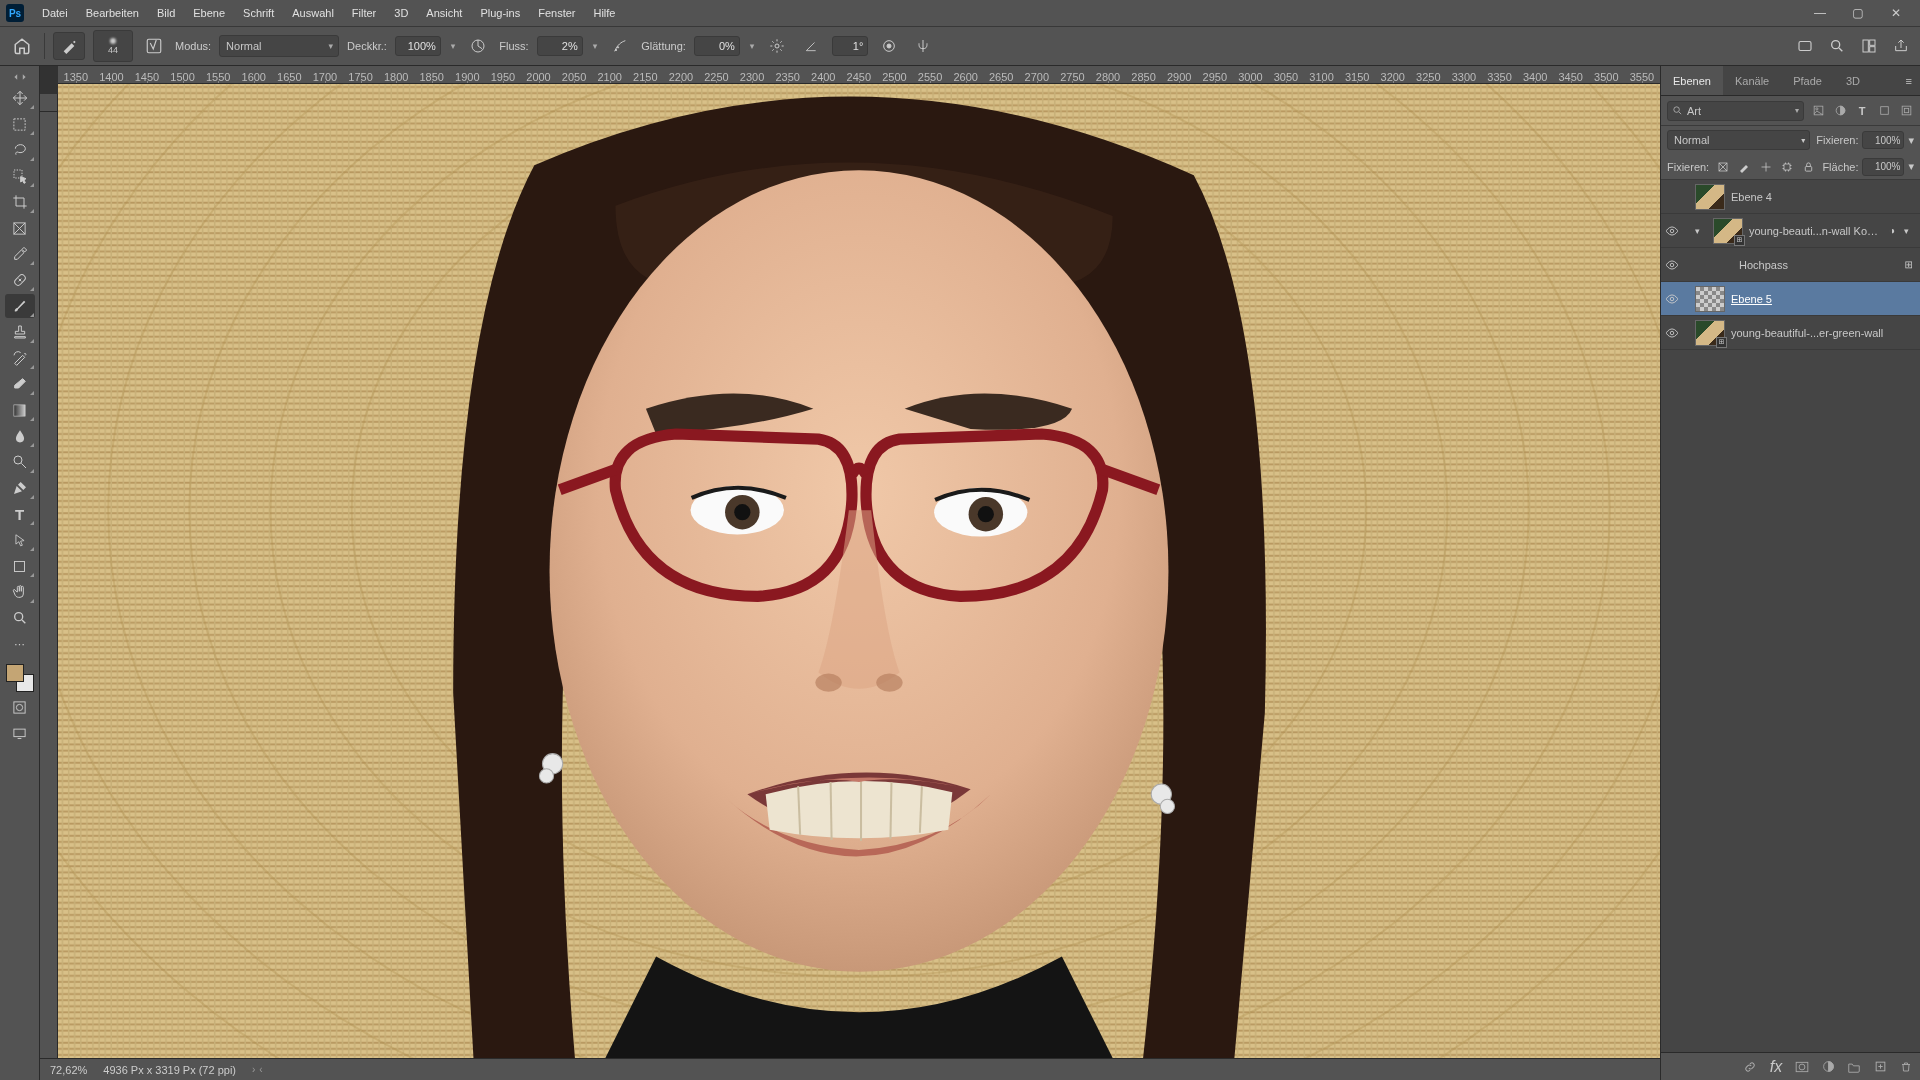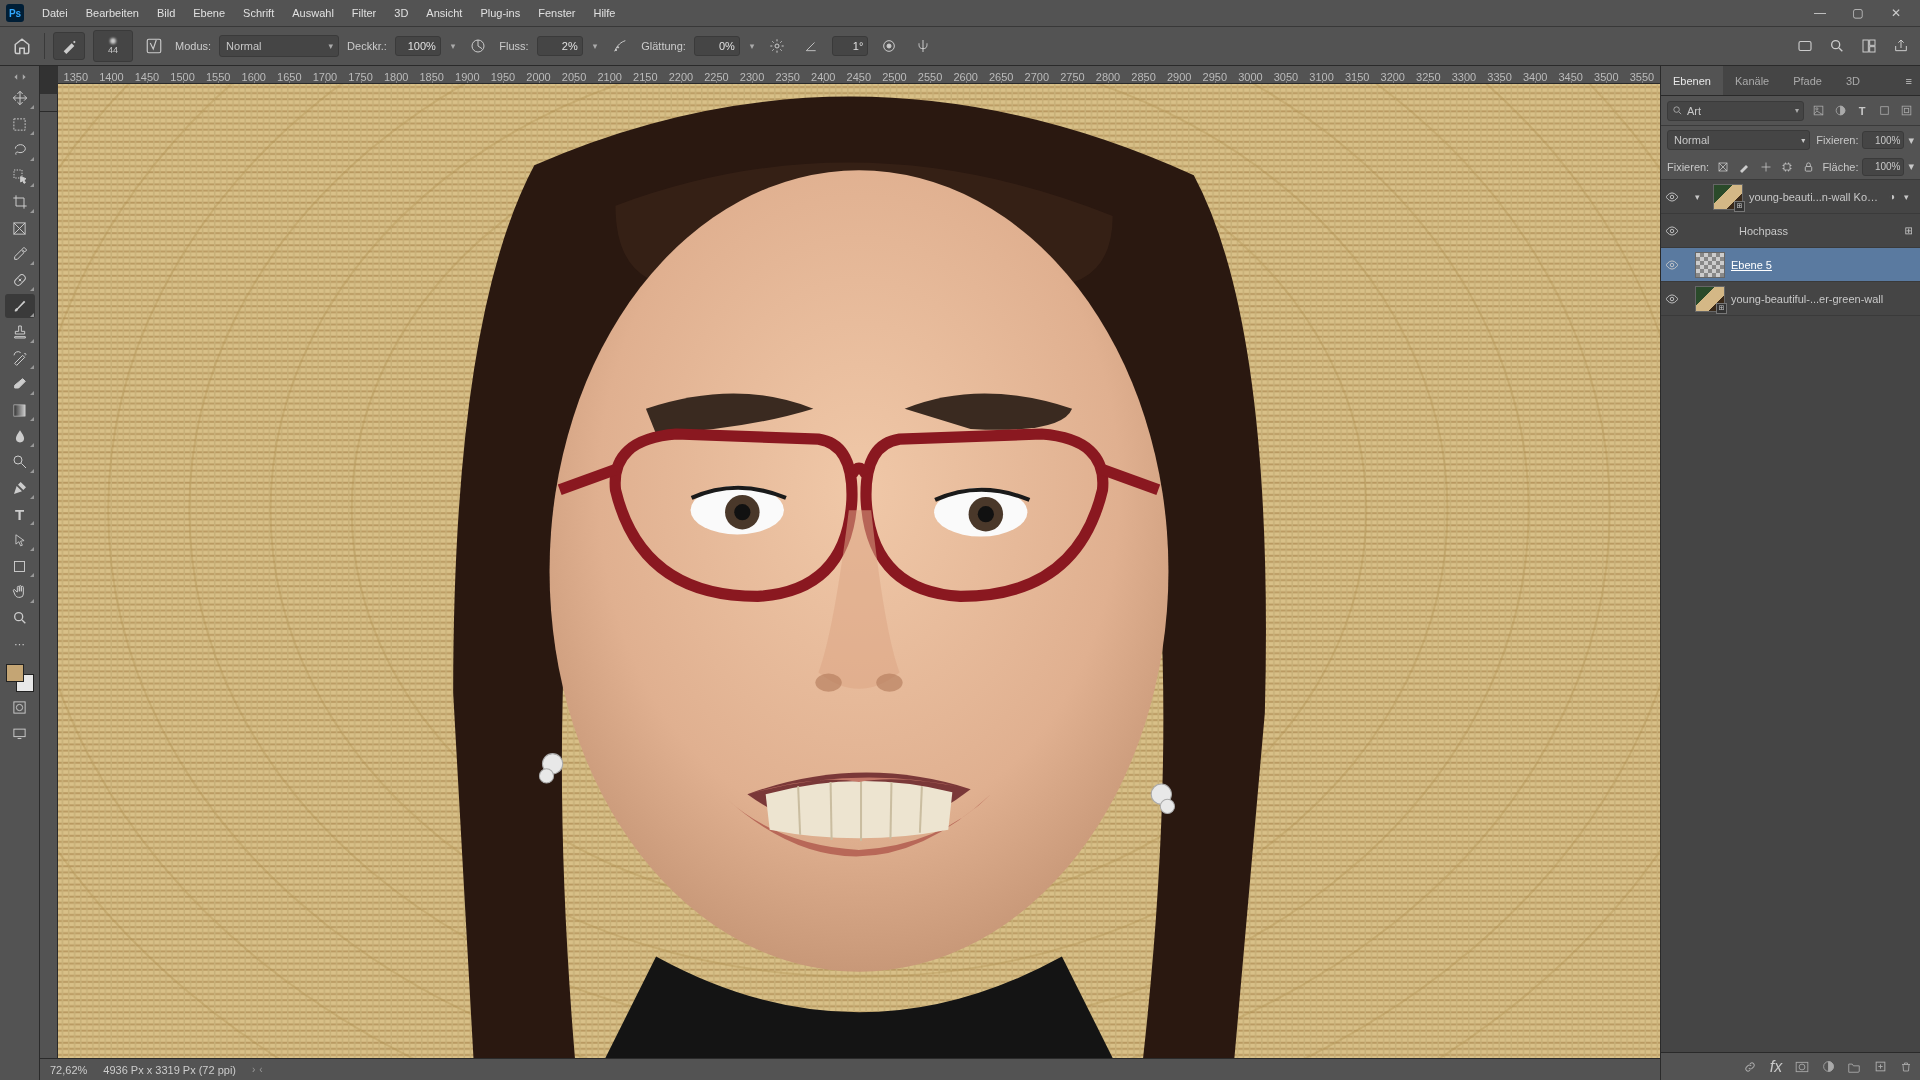--- a/index.html
+++ b/index.html
@@ -614,20 +614,26 @@
         </div>
       <div style="margin-left:auto;display:flex;align-items:center;gap:4px;">
         <span>Fläche:</span>
         <div class="ov" style="width:42px;height:18px;background:#454545;border:1px solid #3a3a3a;border-radius:3px;padding:0 3px;font-size:10px;display:flex;align-items:center;justify-content:flex-end;">100%</div>
         <span class="chev">▾</span>
       </div>
     </div>
 
     <div class="layers-list" id="layers-list">
         <div class="layer-row">
+          <div class="vis"></div>
+          <div class="indent "></div>
+          <div class="thumb img1"></div>
+          <span class="lname">Ebene 4</span>
+        </div>
+        <div class="layer-row">
           <div class="vis">
             <svg width="14" height="12" viewBox="0 0 24 18" fill="none" stroke="#ccc" stroke-width="1.5">
               <path d="M2 9s4-7 10-7 10 7 10 7-4 7-10 7S2 9 2 9z"></path>
               <circle cx="12" cy="9" r="3"></circle>
             </svg>
           </div>
           <div class="indent "></div>
           <span class="rarrow">▾</span>
           <div class="thumb img1">
             <div class="sobadge">⊞</div>

